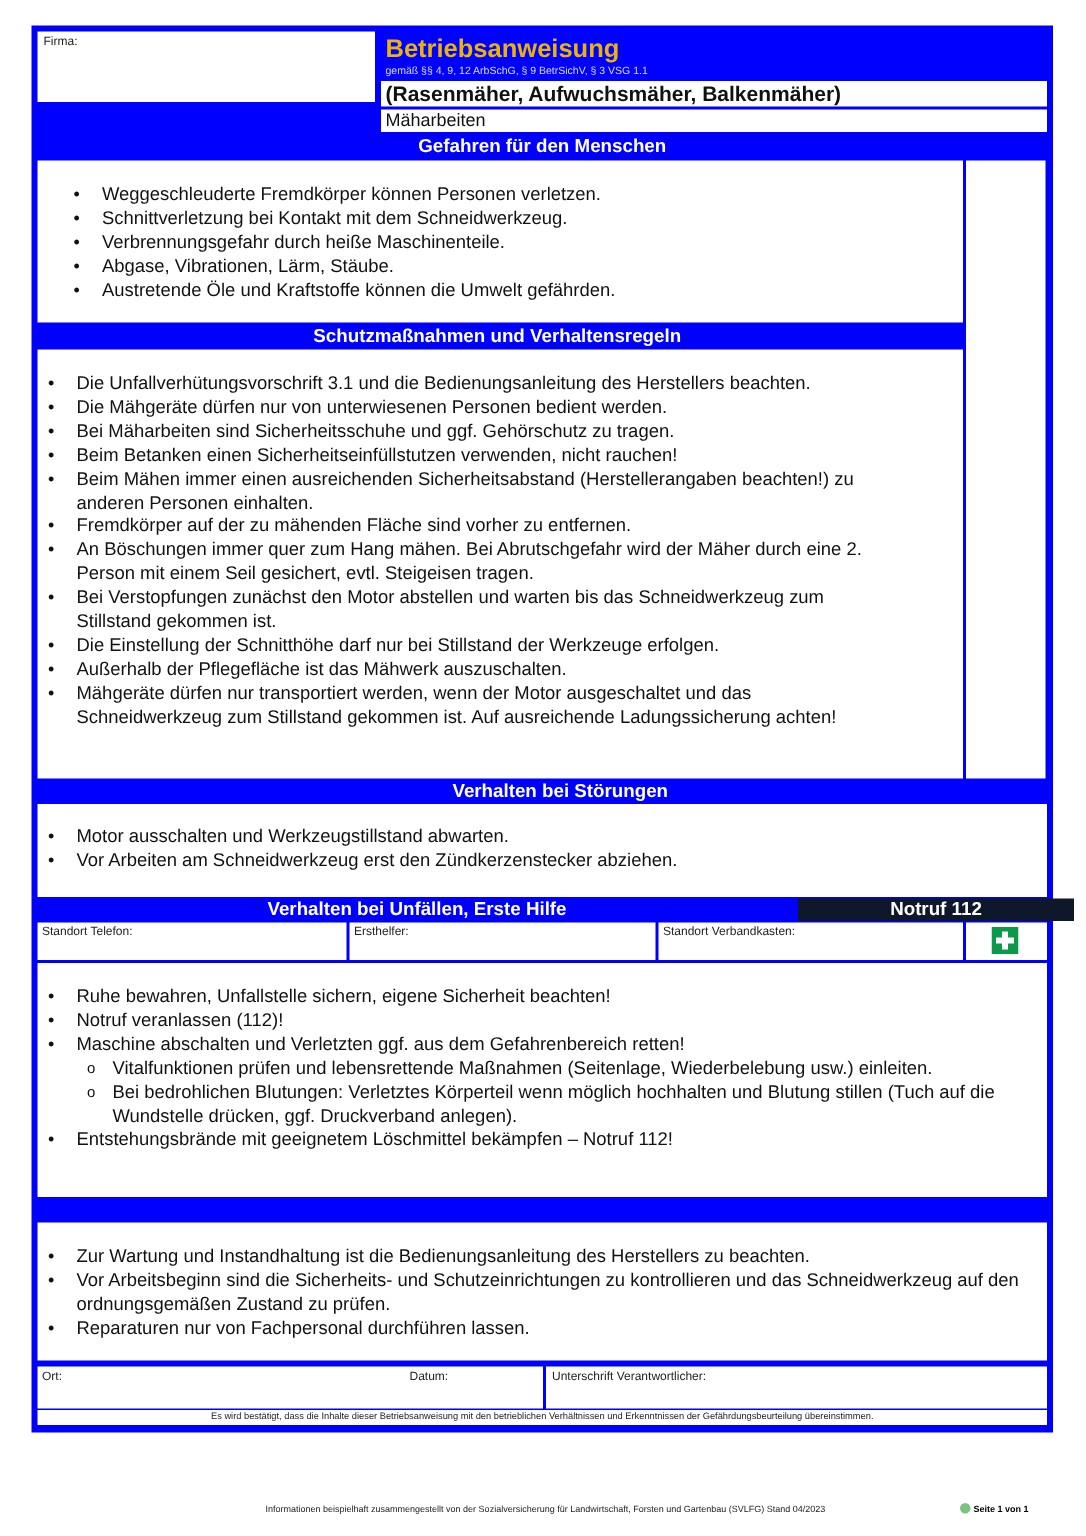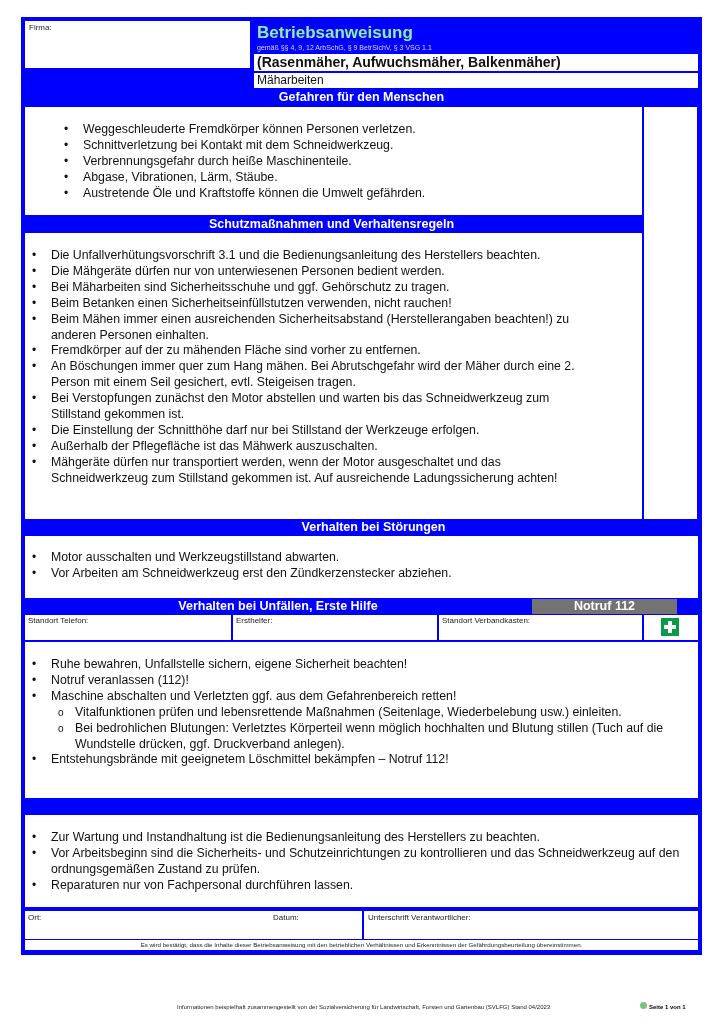--- a/index.html
+++ b/index.html
@@ -11,41 +11,41 @@
     .white { background: #ffffff; }
     .lbl { font-size: 8px; color: #222; position: absolute; }
     .hdr { position: absolute; color: #ffffff; font-weight: bold; font-size: 12.5px;
            text-align: center; line-height: 15px; }
     ul.b { margin: 0; padding: 0; list-style: none; }
     ul.b li { position: relative; padding-left: 26px; font-size: 12.3px; line-height: 15.9px; color: #111; }
     ul.b li::before { content: "\2022"; position: absolute; left: 7px; top: 0; font-size: 12px; }
     ul.s { margin: 0; padding: 0; list-style: none; }
     ul.s li { position: relative; padding-left: 26px; font-size: 12.3px; line-height: 15.9px; }
     ul.s li::before { content: "o"; position: absolute; left: 9px; top: 0; font-size: 10px; }
-    .title { position: absolute; color: #86efac; font-weight: bold; font-size: 17px; }
+    .title { position: absolute; color: #eab308; font-weight: bold; font-size: 17px; }
     .subtitle { position: absolute; color: #d8d8ff; font-size: 7px; }
     .boxtxt { position: absolute; font-size: 12.5px; padding-left: 3px; line-height: 15px; }
     .footer { position: absolute; font-size: 6px; color: #222; }
   </style>
 </head>
 <body>
 
 <div class="page">
 
   <div class="abs white" style="left:4px;top:4px;width:225px;height:47px;text-align:right;">
     <span class="lbl" style="left:4px;top:2px;">Firma:</span>
   </div>
   <div class="title" style="left:236px;top:6px;">Betriebsanweisung</div>
   <div class="subtitle" style="left:236px;top:27px;">gemäß §§ 4, 9, 12 ArbSchG, § 9 BetrSichV, § 3 VSG 1.1</div>
   <div class="abs white boxtxt" style="left:233px;top:37px;width:444px;height:17px;font-weight:bold;font-size:14px;line-height:17px;">(Rasenmäher, Aufwuchsmäher, Balkenmäher)</div>
   <div class="abs white boxtxt" style="left:233px;top:56px;width:444px;height:15px;font-size:12px;line-height:15px;">Mäharbeiten</div>
 
   <div class="hdr" style="left:0;top:73px;width:681px;">Gefahren für den Menschen</div>
   <div class="abs white" style="left:4px;top:90px;width:617px;height:108px;">
-    <ul class="b" id="hazards-list" style="position:absolute;top:15px;left:0;padding-left:32px;">
+    <ul class="b" id="hazards-list" style="position:absolute;top:15px;left:17px;">
         <li>Weggeschleuderte Fremdkörper können Personen verletzen.</li>
         <li>Schnittverletzung bei Kontakt mit dem Schneidwerkzeug.</li>
         <li>Verbrennungsgefahr durch heiße Maschinenteile.</li>
         <li>Abgase, Vibrationen, Lärm, Stäube.</li>
         <li>Austretende Öle und Kraftstoffe können die Umwelt gefährden.</li>
       </ul>
   </div>
   <div class="abs white" style="left:623px;top:90px;width:53px;height:412px;"></div>
 
   <div class="hdr" style="left:0;top:200px;width:621px;">Schutzmaßnahmen und Verhaltensregeln</div>
@@ -67,21 +67,21 @@
 
   <div class="hdr" style="left:12px;top:503px;width:681px;">Verhalten bei Störungen</div>
   <div class="abs white" style="left:4px;top:519px;width:673px;height:62px;">
     <ul class="b" id="malfunctions-list" style="position:absolute;top:14px;left:0;">
         <li>Motor ausschalten und Werkzeugstillstand abwarten.</li>
         <li>Vor Arbeiten am Schneidwerkzeug erst den Zündkerzenstecker abziehen.</li>
       </ul>
   </div>
 
   <div class="hdr" style="left:0;top:582px;width:514px;">Verhalten bei Unfällen, Erste Hilfe</div>
-  <div class="abs hdr" style="left:511px;top:582px;width:145px;height:15px;background:#737373;">Notruf 112</div>
+  <div class="abs hdr" style="left:511px;top:582px;width:184px;height:15px;background:#0f172a;">Notruf 112</div>
 
   <div class="abs white" style="left:212px;top:598px;width:204px;height:25px;">
     <span class="lbl" style="left:3px;top:1px;">Ersthelfer:</span>
   </div>
   <div class="abs white" style="left:4px;top:598px;width:206px;height:25px;">
     <span class="lbl" style="left:3px;top:1px;">Standort Telefon:</span>
   </div>
   <div class="abs white" style="left:418px;top:598px;width:203px;height:25px;">
     <span class="lbl" style="left:3px;top:1px;">Standort Verbandkasten:</span>
   </div>

